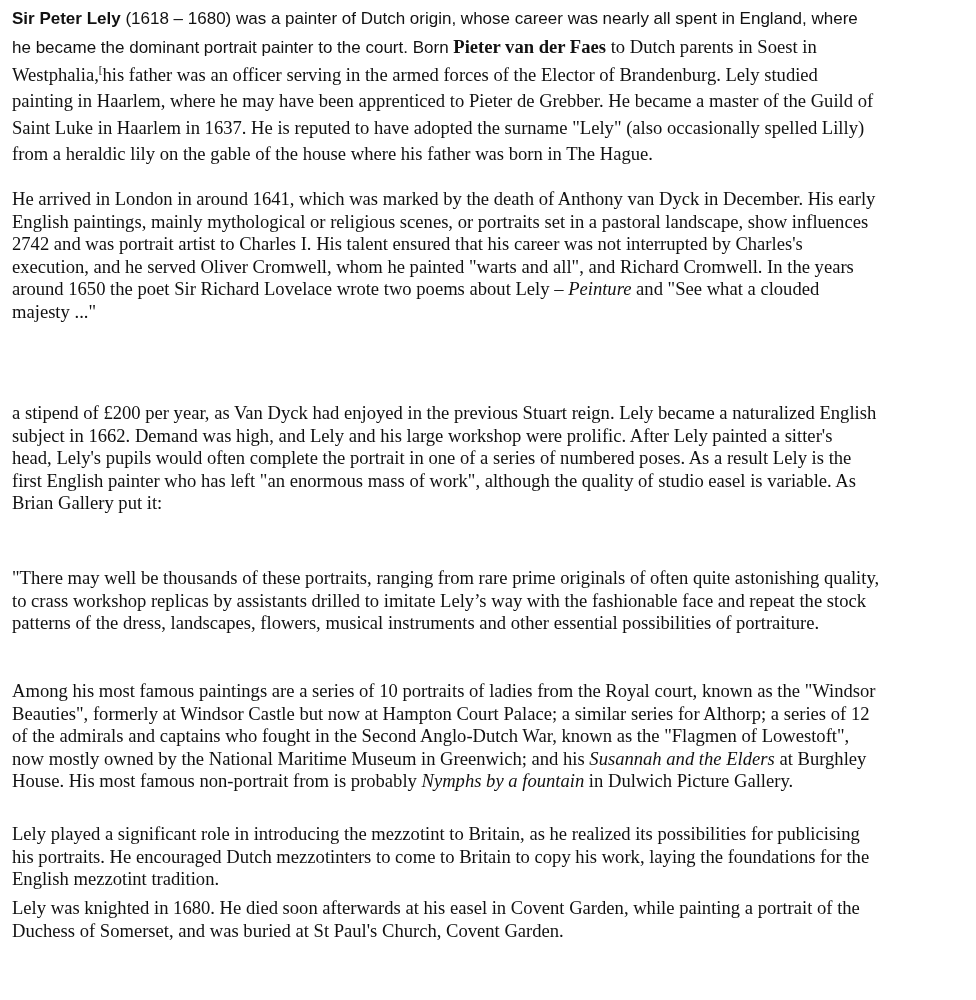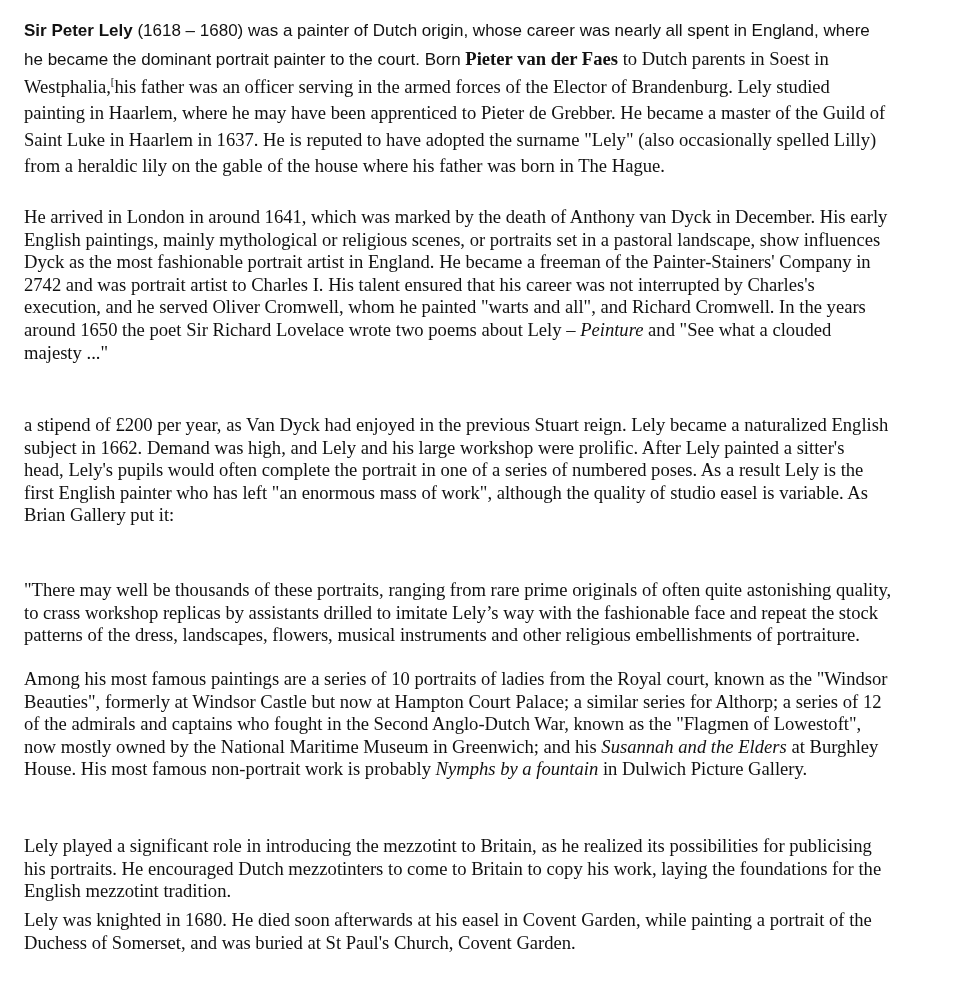--- a/index.html
+++ b/index.html
@@ -17,89 +17,88 @@
     .doc {
       position: absolute;
       left: 12px;
       top: 4px;
       width: 940px;
     }
     .para {
       font-family: "Liberation Serif", serif;
       font-size: 18.6px;
       line-height: 22.6px;
-      margin: 12px;
+      margin: 0;
       white-space: nowrap;
     }
     .line { display: block; }
     .sans {
       font-family: "Liberation Sans", sans-serif;
       font-size: 17px;
     }
     .first-para .line { line-height: 26.5px; }
     .first-para .line.l1 { line-height: 30px; }
     b { font-weight: bold; }
     i { font-style: italic; }
     .sup {
       font-size: 11px;
       vertical-align: 8px;
       line-height: 0;
     }
     #p1 { position: absolute; top: 0px; }
-    #p2 { position: absolute; top: 190px; }
+    #p2 { position: absolute; top: 184px; }
     #p3 { position: absolute; top: 398px; }
     #p4 { position: absolute; top: 563px; }
-    #p5 { position: absolute; top: 652px; }
+    #p5 { position: absolute; top: 676px; }
     #p6 { position: absolute; top: 819px; }
     #p7 { position: absolute; top: 893px; }
   </style>
 </head>
 <body>
 
 <div class="doc">
 
   <p id="p1" class="para first-para">
     <span class="line l1 sans"><b>Sir Peter Lely</b><span> (1618 – 1680) was a painter of Dutch origin, whose career was nearly all spent in England, where</span></span>
     <span class="line"><span class="sans">he became the dominant portrait painter to the court.  Born </span><b>Pieter van der Faes</b><span> to Dutch parents in Soest in</span></span>
     <span class="line"><span>Westphalia,</span><span class="sup">[</span><span>his father was an officer serving in the armed forces of the Elector of Brandenburg. Lely studied</span></span>
     <span class="line">painting in Haarlem, where he may have been apprenticed to Pieter de Grebber. He became a master of the Guild of</span>
     <span class="line">Saint Luke in Haarlem in 1637. He is reputed to have adopted the surname "Lely" (also occasionally spelled Lilly)</span>
     <span class="line">from a heraldic lily on the gable of the house where his father was born in The Hague.</span>
   </p>
 
   <p id="p2" class="para">
     <span class="line">He arrived in London in around 1641, which was marked by the death of Anthony van Dyck in December. His early</span>
     <span class="line">English paintings, mainly mythological or religious scenes, or portraits set in a pastoral landscape, show influences</span>
-    <span class="line">Dyck as the most fashionable portrait artist in England. He became a freeman of the Painter-Stainers' Company in</span>
     <span class="line">2742 and was portrait artist to Charles I. His talent ensured that his career was not interrupted by Charles's</span>
     <span class="line">execution, and he served Oliver Cromwell, whom he painted "warts and all", and Richard Cromwell. In the years</span>
     <span class="line"><span>around 1650 the poet Sir Richard Lovelace wrote two poems about Lely – </span><i>Peinture</i><span> and "See what a clouded</span></span>
     <span class="line">majesty ..."</span>
   </p>
 
   <p id="p3" class="para">
     <span class="line">a stipend of £200 per year, as Van Dyck had enjoyed in the previous Stuart reign. Lely became a naturalized English</span>
     <span class="line">subject in 1662.  Demand was high, and Lely and his large workshop were prolific. After Lely painted a sitter's</span>
     <span class="line">head, Lely's pupils would often complete the portrait in one of a series of numbered poses. As a result Lely is the</span>
     <span class="line">first English painter who has left "an enormous mass of work", although the quality of studio easel is variable. As</span>
     <span class="line">Brian Gallery put it:</span>
   </p>
 
   <p id="p4" class="para">
     <span class="line">"There may well be thousands of these portraits, ranging from rare prime originals of often quite astonishing quality,</span>
     <span class="line">to crass workshop replicas by assistants drilled to imitate Lely’s way with the fashionable face and repeat the stock</span>
-    <span class="line">patterns of the dress, landscapes, flowers, musical instruments and other religious embellishments of portraiture.</span>
+    <span class="line">patterns of the dress, landscapes, flowers, musical instruments and other essential possibilities of portraiture.</span>
   </p>
 
   <p id="p5" class="para">
     <span class="line">Among his most famous paintings are a series of 10 portraits of ladies from the Royal court, known as the "Windsor</span>
     <span class="line">Beauties", formerly at Windsor Castle but now at Hampton Court Palace; a similar series for Althorp; a series of 12</span>
     <span class="line">of the admirals and captains who fought in the Second Anglo-Dutch War, known as the "Flagmen of Lowestoft",</span>
     <span class="line"><span>now mostly owned by the National Maritime Museum in Greenwich; and his </span><i>Susannah and the Elders</i><span> at Burghley</span></span>
-    <span class="line"><span>House. His most famous non-portrait work is probably </span><i>Nymphs by a fountain</i><span> in Dulwich Picture Gallery.</span></span>
+    <span class="line"><span>House. His most famous non-portrait from is probably </span><i>Nymphs by a fountain</i><span> in Dulwich Picture Gallery.</span></span>
   </p>
 
   <p id="p6" class="para">
     <span class="line">Lely played a significant role in introducing the mezzotint to Britain, as he realized its possibilities for publicising</span>
     <span class="line">his portraits. He encouraged Dutch mezzotinters to come to Britain to copy his work, laying the foundations for the</span>
     <span class="line">English mezzotint tradition.</span>
   </p>
 
   <p id="p7" class="para">
     <span class="line">Lely was knighted in 1680. He died soon afterwards at his easel in Covent Garden, while painting a portrait of the</span>

